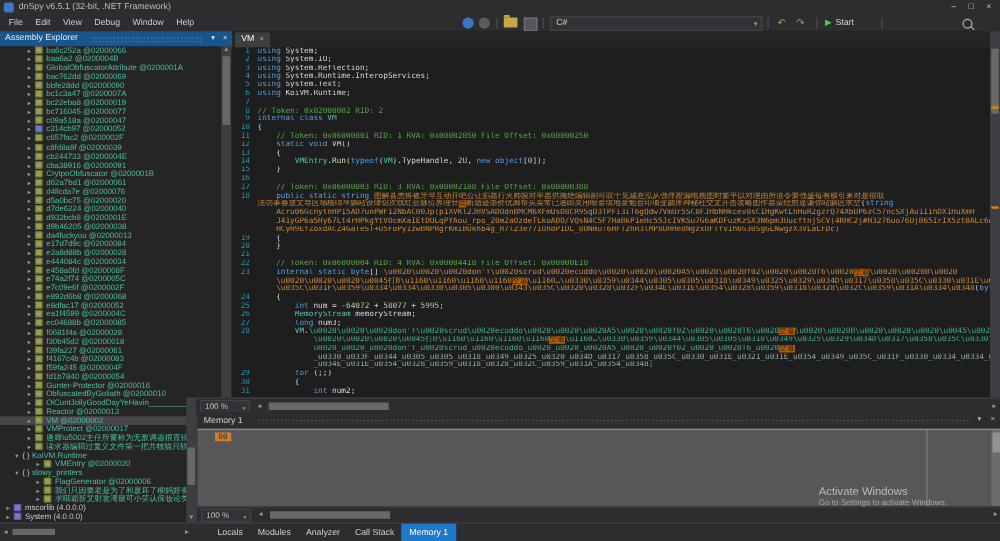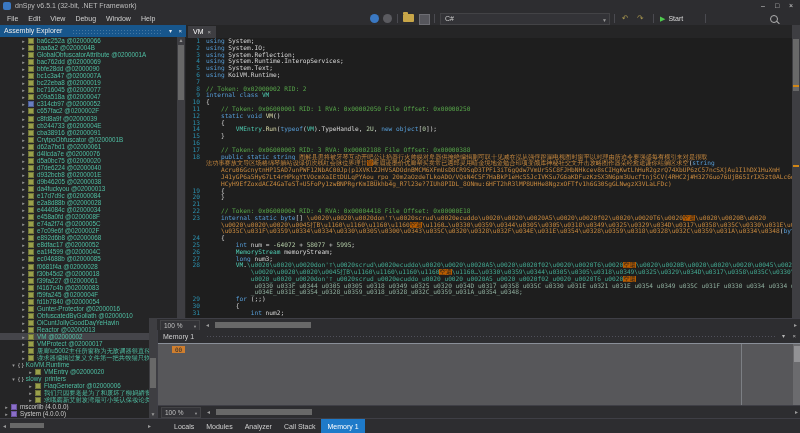--- a/index.html
+++ b/index.html
@@ -315,20 +315,24 @@
       <div class="zoombox">
         <span class="val">100 %</span>
         <span class="arr">▼</span>
       </div>
       <span class="hsb-l">◄</span>
       <span class="hsb-thumb"></span>
       <span class="hsb-r">►</span>
     </div>
   </div>
 
+  <div class="abs" id="watermark">
+    <div id="wm1">Activate Windows</div>
+    <div id="wm2">Go to Settings to activate Windows.</div>
+  </div>
 
   <div class="abs" id="bottomrow">
     <div id="tree-hscroll">
       <span class="l">◄</span>
       <span class="thumb"></span>
       <span class="r">►</span>
     </div>
     <div id="bottom-tabs">
         <span>Locals</span>
         <span>Modules</span>

